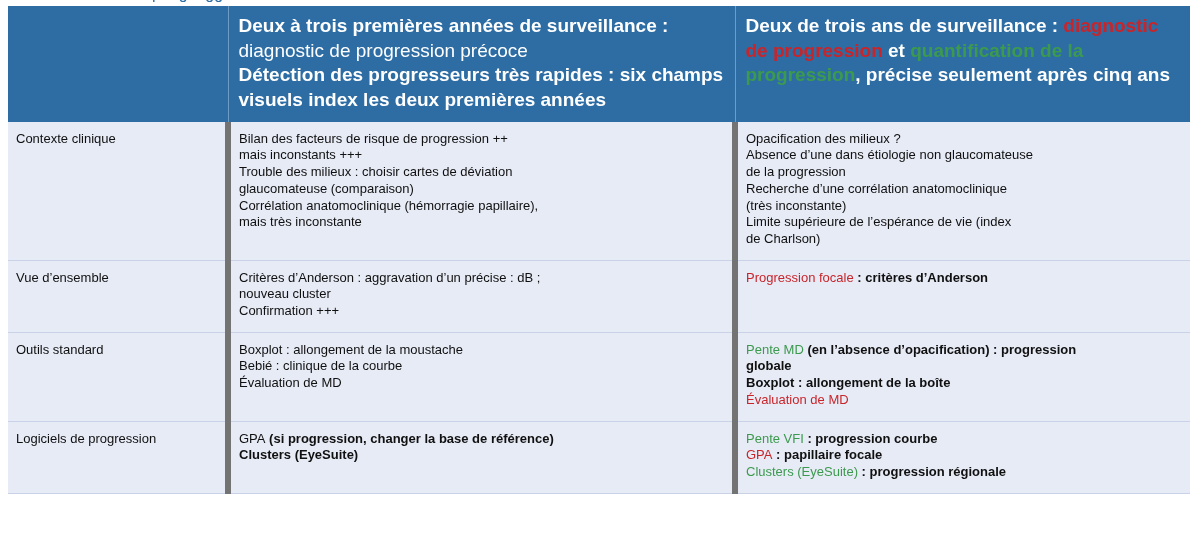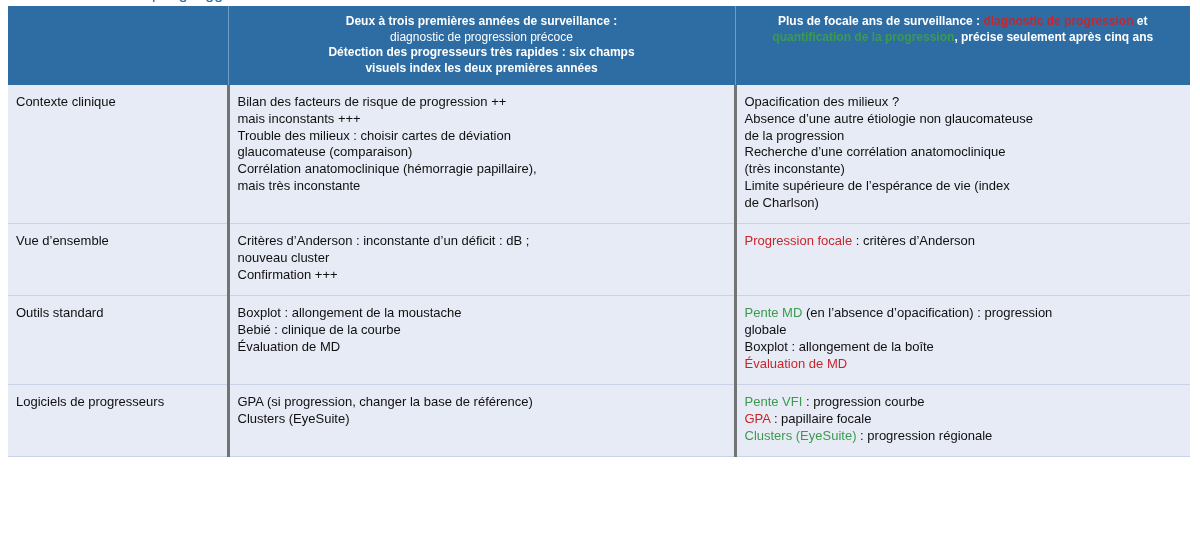--- a/index.html
+++ b/index.html
@@ -28,24 +28,24 @@
   }
 
   col.c1 { width: 220px; }
   col.c2 { width: 507px; }
   col.c3 { width: 455px; }
 
   
   thead th {
     background: #2d6da4;
     color: #ffffff;
-    text-align: center;
+    text-align: left;
     vertical-align: top;
     font-weight: bold;
-    font-size: 12px;
+    font-size: 19px;
     line-height: 1.30;
     padding: 8px 10px 9px 10px;
     border: 0;
   }
   thead th.head-blank {
     padding: 0;
   }
   thead th.sep {
     border-left: 1px solid #6f9cc4;
   }
@@ -55,34 +55,34 @@
     background: #e7ebf6;
     color: #101010;
     vertical-align: top;
     font-size: 13px;
     line-height: 1.285;
     padding: 9px 10px 12px 8px;
     border-top: 1px solid #ffffff;
     border-bottom: 1px solid #c9d2e6;
   }
   tbody td.sep {
-    border-left: 3px solid #737373;
+    border-left: 6px solid #737373;
   }
   tbody td.rowlabel {
     white-space: nowrap;
   }
   tbody tr:first-child td {
     border-top: 0;
   }
 
   
   .t-red   { color: #c8252b; }
   .t-green { color: #3c9a4e; }
   .t-white { color: #ffffff; }
-  .t-black { color: #101010; }
+  .t-black { color: #101010; font-weight: bold; }
   .t-bold  { font-weight: normal; }
 
   .line { display: block; }
 
   
   #top-sliver {
     position: absolute;
     left: 0;
     top: 0;
     width: 1200px;
@@ -117,50 +117,50 @@
     <thead>
       <tr>
         <th class="head-blank"></th>
         <th class="sep">
           <span class="line">Deux à trois premières années de surveillance :</span>
           <span class="line t-bold">diagnostic de progression précoce</span>
           <span class="line">Détection des progresseurs très rapides : six champs</span>
           <span class="line">visuels index les deux premières années</span>
         </th>
         <th class="sep">
-          <span class="t-white">Plus de focale ans de surveillance : </span><span class="t-red">diagnostic de progression</span><span class="t-white"> et </span><span class="t-green">quantification de la progression</span><span class="t-white">, précise seulement après cinq ans</span>
+          <span class="t-white">Deux de trois ans de surveillance : </span><span class="t-red">diagnostic de progression</span><span class="t-white"> et </span><span class="t-green">quantification de la progression</span><span class="t-white">, précise seulement après cinq ans</span>
         </th>
       </tr>
     </thead>
 
     <tbody>
         <tr>
           <td class="rowlabel"><span>Contexte clinique</span></td>
           <td class="sep">
             <span class="line">Bilan des facteurs de risque de progression ++</span>
             <span class="line">mais inconstants +++</span>
             <span class="line">Trouble des milieux : choisir cartes de déviation</span>
             <span class="line">glaucomateuse (comparaison)</span>
             <span class="line">Corrélation anatomoclinique (hémorragie papillaire),</span>
             <span class="line">mais très inconstante</span>
           </td>
           <td class="sep">
             <span class="line">Opacification des milieux ?</span>
-            <span class="line">Absence d’une autre étiologie non glaucomateuse</span>
+            <span class="line">Absence d’une dans étiologie non glaucomateuse</span>
             <span class="line">de la progression</span>
             <span class="line">Recherche d’une corrélation anatomoclinique</span>
             <span class="line">(très inconstante)</span>
             <span class="line">Limite supérieure de l’espérance de vie (index</span>
             <span class="line">de Charlson)</span>
           </td>
         </tr>
         <tr>
           <td class="rowlabel"><span>Vue d’ensemble</span></td>
           <td class="sep">
-            <span class="line">Critères d’Anderson : inconstante d’un déficit : dB ;</span>
+            <span class="line">Critères d’Anderson : aggravation d’un précise : dB ;</span>
             <span class="line">nouveau cluster</span>
             <span class="line">Confirmation +++</span>
           </td>
           <td class="sep">
             <span class="line"><span class="t-red">Progression focale</span><span class="t-black"> : critères d’Anderson</span></span>
           </td>
         </tr>
         <tr>
           <td class="rowlabel"><span>Outils standard</span></td>
           <td class="sep">
@@ -169,21 +169,21 @@
             <span class="line">Évaluation de MD</span>
           </td>
           <td class="sep">
             <span class="line"><span class="t-green">Pente MD</span><span class="t-black"> (en l’absence d’opacification) : progression</span></span>
             <span class="line"><span class="t-black">globale</span></span>
             <span class="line"><span class="t-black">Boxplot : allongement de la boîte</span></span>
             <span class="line"><span class="t-red">Évaluation de MD</span></span>
           </td>
         </tr>
         <tr>
-          <td class="rowlabel"><span>Logiciels de progresseurs</span></td>
+          <td class="rowlabel"><span>Logiciels de progression</span></td>
           <td class="sep">
             <span class="line"><span class="t-black t-bold">GPA</span><span class="t-black"> (si progression, changer la base de référence)</span></span>
             <span class="line"><span class="t-black">Clusters (EyeSuite)</span></span>
           </td>
           <td class="sep">
             <span class="line"><span class="t-green">Pente VFI</span><span class="t-black"> : progression courbe</span></span>
             <span class="line"><span class="t-red">GPA</span><span class="t-black"> : papillaire focale</span></span>
             <span class="line"><span class="t-green">Clusters (EyeSuite)</span><span class="t-black"> : progression régionale</span></span>
           </td>
         </tr>

